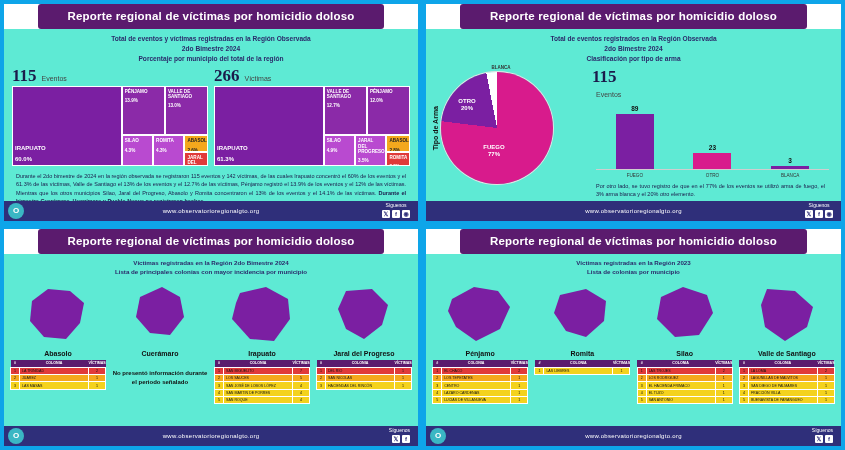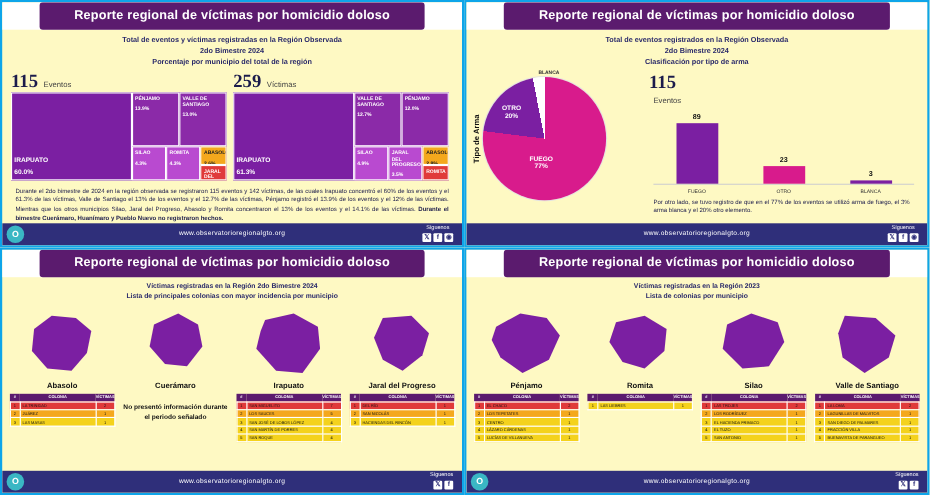--- a/index.html
+++ b/index.html
@@ -1,18 +1,18 @@
 <!DOCTYPE html>
 <html><head>
 <meta charset="utf-8">
 <style>
   html,body{margin:0;padding:0;}
   body{width:845px;height:450px;background:#ffffff;font-family:"Liberation Sans",sans-serif;overflow:hidden;}
   .grid{display:grid;grid-template-columns:422px 423px;grid-template-rows:225px 225px;width:845px;height:450px;}
-  .panel{position:relative;overflow:hidden;background:#fef9c3;border:2px solid #0ea5e9;}
+  .panel{position:relative;overflow:hidden;background:#5eead4;border:4px solid #0ea5e9;}
   .hdr{background:#ffffff;text-align:center;padding-top:0px;}
   .hdr-bar{background:#5b1b6e;color:#fff;font-size:11.5px;font-weight:bold;letter-spacing:.2px;padding:6px 0 7px;margin:0 34px;border-radius:3px;}
   .sub{color:#2a2a6a;font-size:6.6px;font-weight:bold;text-align:center;line-height:1.5;margin-top:5px;}
   .sub .l2{font-weight:bold;}
   .footer{position:absolute;left:0;bottom:0;width:100%;height:20px;background:#2f2f7a;color:#fff;display:flex;align-items:center;justify-content:center;font-size:6px;}
   .footer .site{letter-spacing:.3px;}
   .footer .social{position:absolute;right:8px;top:2px;text-align:center;font-size:5px;line-height:1.1;}
   .social .glyphs{display:flex;gap:2px;justify-content:flex-end;margin-top:1px;}
   .social .g{display:inline-block;width:8px;height:8px;border-radius:1px;background:#fff;color:#2f2f7a;font-size:6px;line-height:8px;text-align:center;font-weight:bold;}
   .logo{position:absolute;left:4px;bottom:2px;width:16px;height:16px;border-radius:50%;background:#3ab7c4;color:#fff;font-size:8px;line-height:16px;text-align:center;font-weight:bold;}
@@ -74,21 +74,21 @@
       <div class="l2">2do Bimestre 2024</div>
       <div>Porcentaje por municipio del total de la región</div>
     </div>
 
     <div class="p1-row" style="padding-top:3px;">
       <div style="width:196px;display:flex;align-items:baseline;gap:3px;">
         <span class="bignum">115</span>
         <span class="biglbl">Eventos</span>
       </div>
       <div style="width:196px;display:flex;align-items:baseline;gap:3px;">
-        <span class="bignum">259</span>
+        <span class="bignum">266</span>
         <span class="biglbl">Víctimas</span>
       </div>
     </div>
 
     <div class="p1-row">
 
       <div class="treemap">
         <div class="tm big" style="left:0;top:0;width:56%;height:100%;background:#7b1fa2;">
           <span>IRAPUATO</span>
           <span class="pct">60.0%</span>

